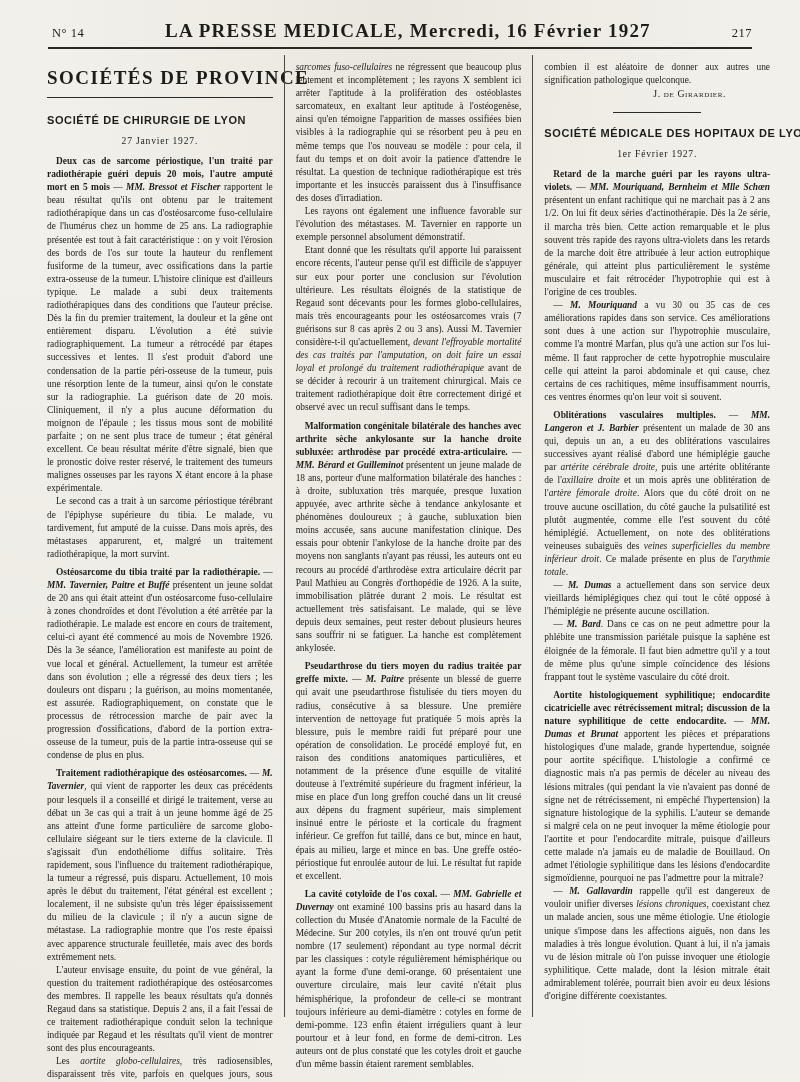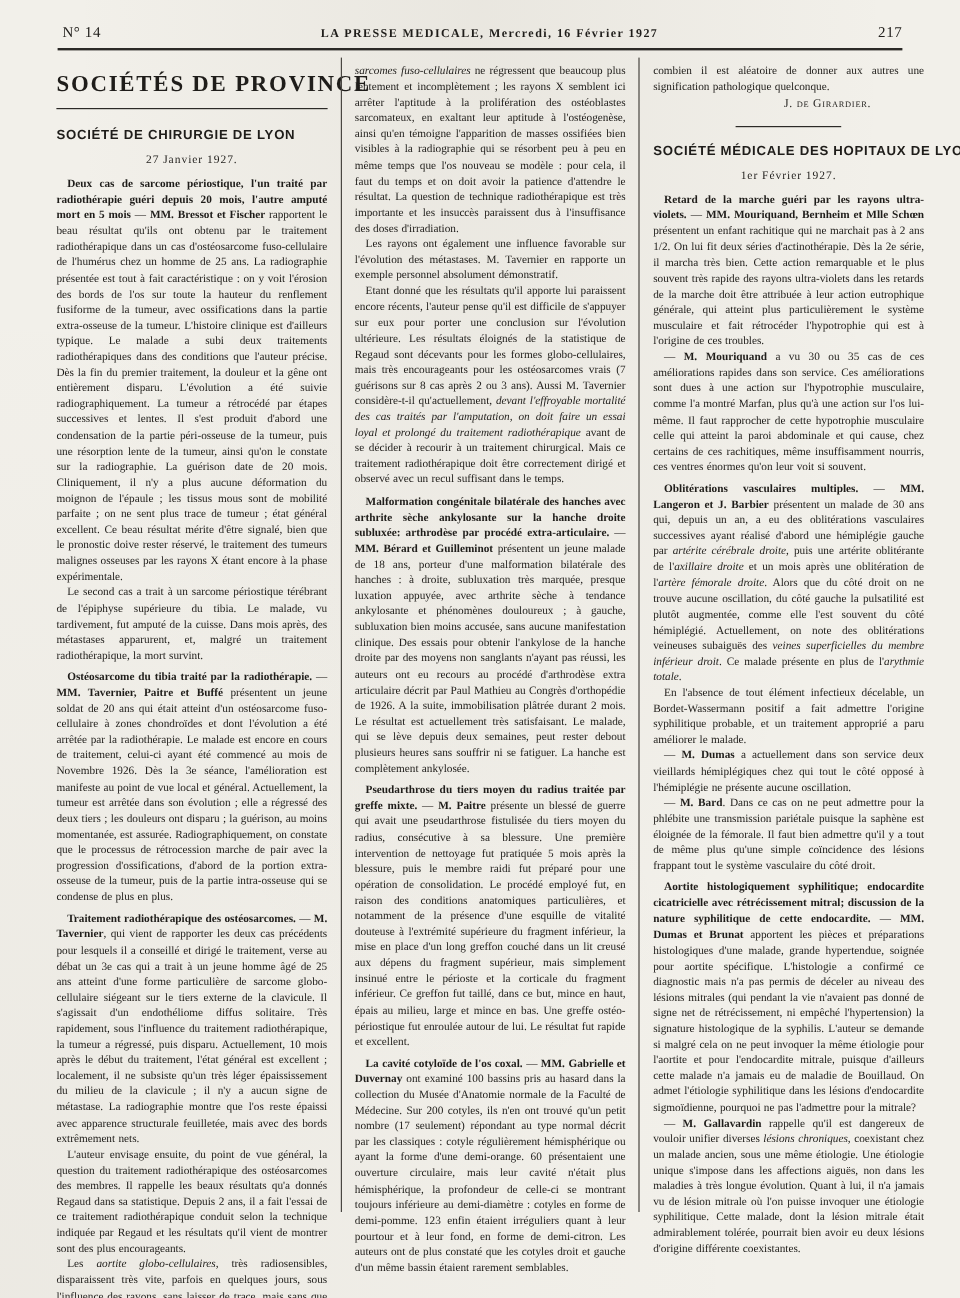--- a/index.html
+++ b/index.html
@@ -14,21 +14,21 @@
     -webkit-font-smoothing:antialiased;
   }
   .page{position:relative;width:800px;height:824px;}
 
   
   .masthead{
     display:flex;justify-content:space-between;align-items:baseline;
     padding:20px 48px 0 52px;
   }
   .issue-no,.page-no{font-size:12.5px;letter-spacing:.5px;}
-  .journal-title{font-size:10px;font-weight:bold;letter-spacing:1.2px;}
+  .journal-title{font-size:19px;font-weight:bold;letter-spacing:1.2px;}
   .head-rule{height:0;border-bottom:2px solid #2c2a27;margin:5px 48px 0 48px;}
 
   
   .columns{
     display:flex;align-items:stretch;
     margin:0 30px 0 47px;height:968px;
   }
   .column{flex:1 1 0;padding-top:12px;min-width:0;}
   .v-rule{width:1px;background:#4a4742;margin:6px 11px 0 11px;}
 
@@ -50,21 +50,21 @@
     font-size:9.8px;margin:1px 44px 0 0;
   }
   .para{
     font-size:9.4px;line-height:13.1px;text-align:justify;
     margin:0;text-indent:9px;word-spacing:.4px;
   }
   .para.space{margin-top:5px;}
   .para.noindent{text-indent:0;}
   .sb{font-weight:bold;}
   .si{font-style:italic;margin-top:38px;}
-  .sbi{font-weight:bold;}
+  .sbi{font-weight:bold;font-style:italic;}
 </style>
 </head>
 <body>
 
 <div class="page">
   <div class="masthead">
     <span class="issue-no">N° 14</span>
     <span class="journal-title">LA PRESSE MEDICALE, Mercredi, 16 Février 1927</span>
     <span class="page-no">217</span>
   </div>
@@ -95,20 +95,19 @@
     <div class="v-rule"></div>
     <div class="column">
         <p class="para noindent"><span>combien il est aléatoire de donner aux autres une signification pathologique quelconque.</span></p>
         <div class="signature">J. de Girardier.</div>
         <div class="short-rule"></div>
         <div class="heading">SOCIÉTÉ MÉDICALE DES HOPITAUX DE LYON</div>
         <div class="date">1er Février 1927.</div>
         <p class="para space"><span class="sb">Retard de la marche guéri par les rayons ultra-violets.</span><span> — </span><span class="sbi">MM. Mouriquand, Bernheim et Mlle Schœn</span><span> présentent un enfant rachitique qui ne marchait pas à 2 ans 1/2. On lui fit deux séries d'actinothérapie. Dès la 2e série, il marcha très bien. Cette action remarquable et le plus souvent très rapide des rayons ultra-violets dans les retards de la marche doit être attribuée à leur action eutrophique générale, qui atteint plus particulièrement le système musculaire et fait rétrocéder l'hypotrophie qui est à l'origine de ces troubles.</span></p>
         <p class="para"><span>— </span><span class="sbi">M. Mouriquand</span><span> a vu 30 ou 35 cas de ces améliorations rapides dans son service. Ces améliorations sont dues à une action sur l'hypotrophie musculaire, comme l'a montré Marfan, plus qu'à une action sur l'os lui-même. Il faut rapprocher de cette hypotrophie musculaire celle qui atteint la paroi abdominale et qui cause, chez certains de ces rachitiques, même insuffisamment nourris, ces ventres énormes qu'on leur voit si souvent.</span></p>
         <p class="para space"><span class="sb">Oblitérations vasculaires multiples.</span><span> — </span><span class="sbi">MM. Langeron et J. Barbier</span><span> présentent un malade de 30 ans qui, depuis un an, a eu des oblitérations vasculaires successives ayant réalisé d'abord une hémiplégie gauche par </span><span class="si">artérite cérébrale droite</span><span>, puis une artérite oblitérante de l'</span><span class="si">axillaire droite</span><span> et un mois après une oblitération de l'</span><span class="si">artère fémorale droite</span><span>. Alors que du côté droit on ne trouve aucune oscillation, du côté gauche la pulsatilité est plutôt augmentée, comme elle l'est souvent du côté hémiplégié. Actuellement, on note des oblitérations veineuses subaiguës des </span><span class="si">veines superficielles du membre inférieur droit</span><span>. Ce malade présente en plus de l'</span><span class="si">arythmie totale</span><span>.</span></p>
-        <p class="para"><span>En l'absence de tout élément infectieux décelable, un Bordet-Wassermann positif a fait admettre l'origine syphilitique probable, et un traitement approprié a paru améliorer le malade.</span></p>
         <p class="para"><span>— </span><span class="sbi">M. Dumas</span><span> a actuellement dans son service deux vieillards hémiplégiques chez qui tout le côté opposé à l'hémiplégie ne présente aucune oscillation.</span></p>
         <p class="para"><span>— </span><span class="sbi">M. Bard</span><span>. Dans ce cas on ne peut admettre pour la phlébite une transmission pariétale puisque la saphène est éloignée de la fémorale. Il faut bien admettre qu'il y a tout de même plus qu'une simple coïncidence des lésions frappant tout le système vasculaire du côté droit.</span></p>
         <p class="para space"><span class="sb">Aortite histologiquement syphilitique; endocardite cicatricielle avec rétrécissement mitral; discussion de la nature syphilitique de cette endocardite.</span><span> — </span><span class="sbi">MM. Dumas et Brunat</span><span> apportent les pièces et préparations histologiques d'une malade, grande hypertendue, soignée pour aortite spécifique. L'histologie a confirmé ce diagnostic mais n'a pas permis de déceler au niveau des lésions mitrales (qui pendant la vie n'avaient pas donné de signe net de rétrécissement, ni empêché l'hypertension) la signature histologique de la syphilis. L'auteur se demande si malgré cela on ne peut invoquer la même étiologie pour l'aortite et pour l'endocardite mitrale, puisque d'ailleurs cette malade n'a jamais eu de maladie de Bouillaud. On admet l'étiologie syphilitique dans les lésions d'endocardite sigmoïdienne, pourquoi ne pas l'admettre pour la mitrale?</span></p>
         <p class="para"><span>— </span><span class="sbi">M. Gallavardin</span><span> rappelle qu'il est dangereux de vouloir unifier diverses </span><span class="si">lésions chroniques</span><span>, coexistant chez un malade ancien, sous une même étiologie. Une étiologie unique s'impose dans les affections aiguës, non dans les maladies à très longue évolution. Quant à lui, il n'a jamais vu de lésion mitrale où l'on puisse invoquer une étiologie syphilitique. Cette malade, dont la lésion mitrale était admirablement tolérée, pourrait bien avoir eu deux lésions d'origine différente coexistantes.</span></p>
       </div>
   </div>
 </div>
 
 </body></html>

